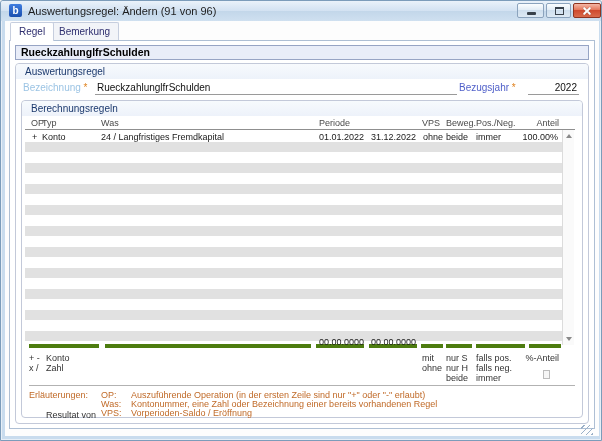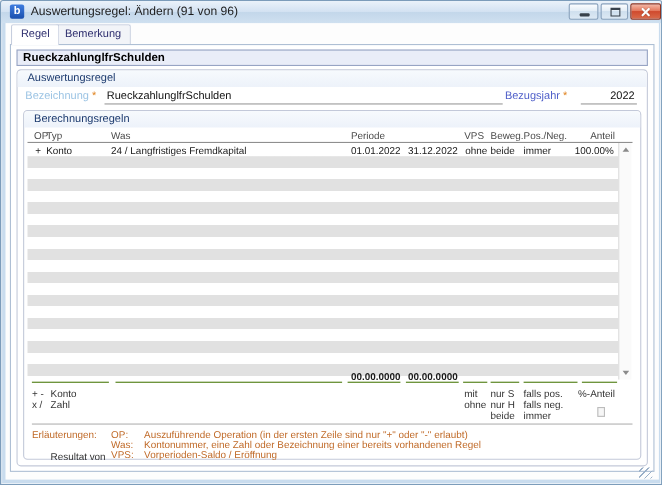--- a/index.html
+++ b/index.html
@@ -54,21 +54,21 @@
   .td { font-size:9px; color:#1a1a1a; white-space:nowrap; }
   .hline { height:1px; background:#8f8f8f; }
   .stripes { left:24px; top:140.5px; width:537px; height:203px;
     background:repeating-linear-gradient(to bottom,#e1e1e1 0 10.5px,#ffffff 10.5px 21px); }
   .scrollbar { left:561px; top:129px; width:12px; height:214.5px; background:#fafafa; border-left:1px solid #dcdcdc; }
   .tri-up { position:absolute; left:3px; top:4px; width:0; height:0;
     border-left:3px solid transparent; border-right:3px solid transparent; border-bottom:4px solid #8a8a8a; }
   .tri-down { position:absolute; left:3px; bottom:4px; width:0; height:0;
     border-left:3px solid transparent; border-right:3px solid transparent; border-top:4px solid #8a8a8a; }
   
-  .uline { border-bottom:1px solid #4d7c0f; height:11px; font-size:9px; color:#1a1a1a; line-height:10px;font-weight:bold; }
+  .uline { border-bottom:4px solid #4d7c0f; height:11px; font-size:9px; color:#1a1a1a; line-height:10px; }
   .lg { font-size:9px; color:#333; white-space:nowrap; }
   .mini-box { left:542px; top:369px; width:7px; height:9px; border:1px solid #bcbcbc; background:#f6f6f6; }
   .sep { left:28px; top:384px; width:546px; height:1px; background:#b2b2b2; }
   .note { font-size:9px; color:#c06a28; white-space:nowrap; }
   
   .grip { left:580px; top:424px; width:12px; height:10px;
     background:repeating-linear-gradient(135deg,transparent 0 2px,#9ab0c8 2px 3px,transparent 3px 4px); }
   .r { text-align:right; }
 </style>
 </head>

